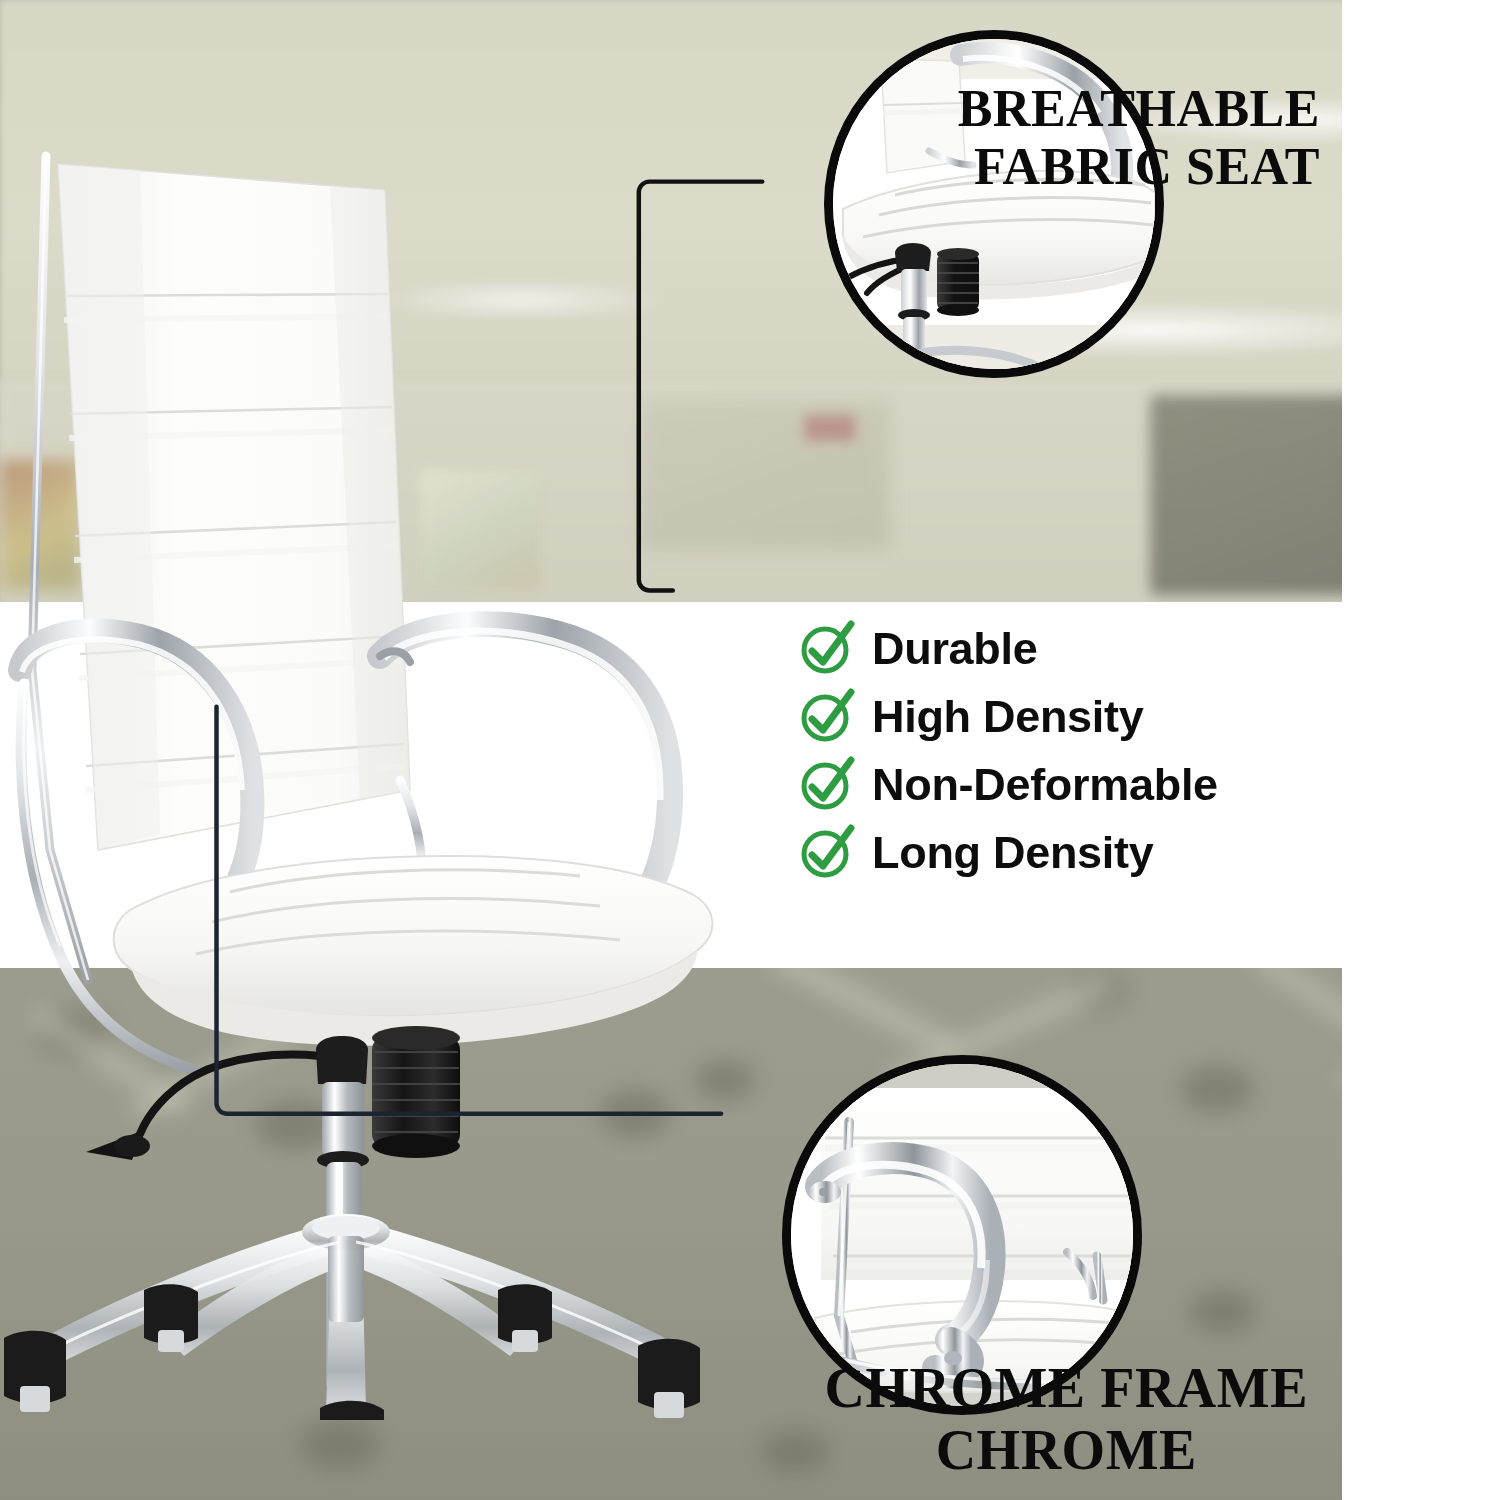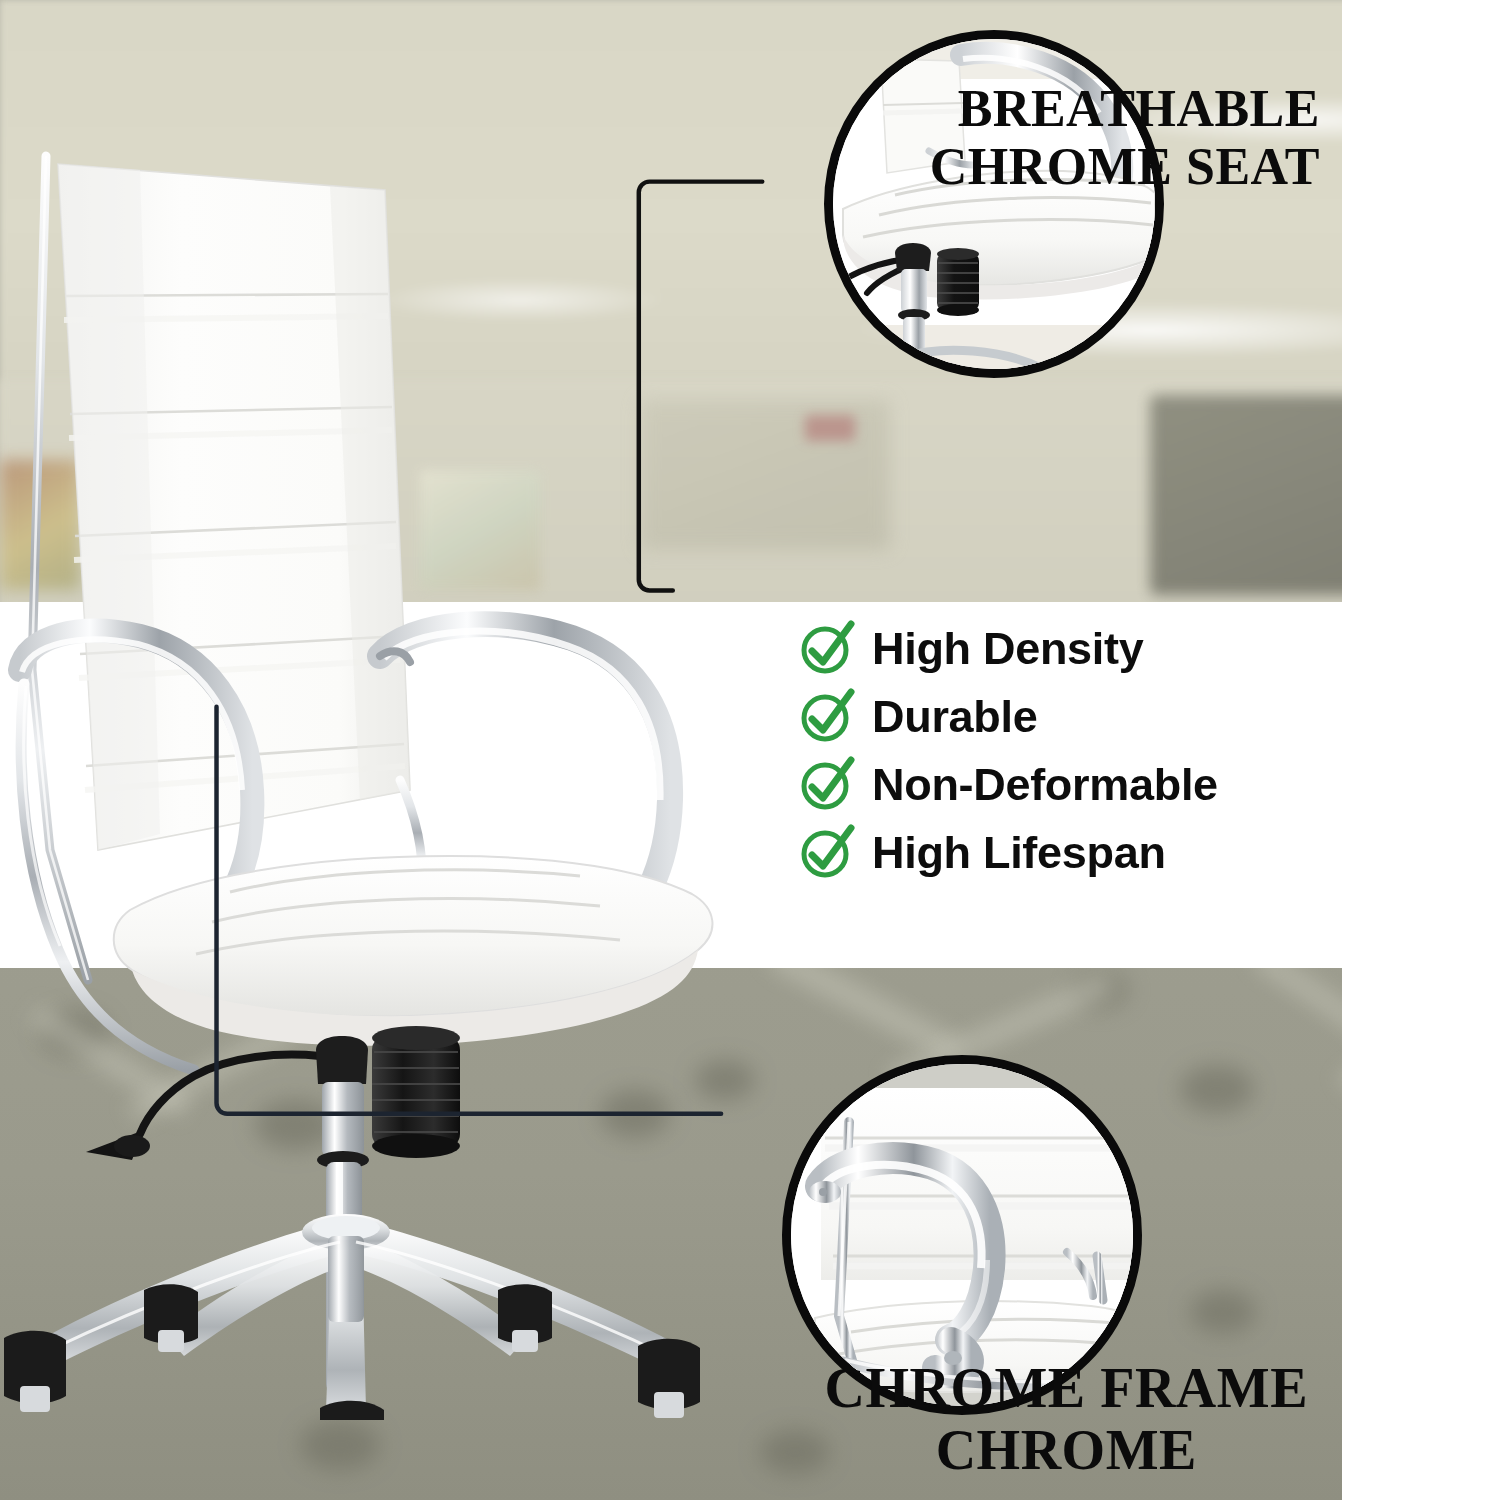--- a/index.html
+++ b/index.html
@@ -440,58 +440,58 @@
 
       <path d="M52 298 C 120 316, 230 326, 320 320" stroke="url(#c2c)" stroke-width="11" fill="none" stroke-linecap="round"></path>
       <path d="M54 296 C 120 312, 226 322, 318 316" stroke="#ffffff" stroke-width="3.5" fill="none" opacity=".8"></path>
 
       <path d="M306 192 L 312 236" stroke="url(#c2c)" stroke-width="9" fill="none" stroke-linecap="round"></path>
     </svg>
   </div>
 
   <div class="heading" id="title-top">
     <span class="l1">BREATHABLE</span>
-    <span class="l2">CHROME SEAT</span>
+    <span class="l2">FABRIC SEAT</span>
   </div>
 
   <div class="heading" id="title-bottom">
     <span class="l1">CHROME FRAME</span>
     <span class="l2">CHROME</span>
   </div>
 
   <div class="features">
+
+    <div class="feat-row">
+      <svg class="feat-check" viewBox="0 0 58 58">
+        <circle cx="27" cy="31" r="21" fill="none" stroke="#2e9c41" stroke-width="5"></circle>
+        <path d="M14 32 L25 43 L53 5" fill="none" stroke="#2e9c41" stroke-width="7" stroke-linecap="round" stroke-linejoin="round"></path>
+      </svg>
+      <span class="feat-label">Durable</span>
+    </div>
 
     <div class="feat-row">
       <svg class="feat-check" viewBox="0 0 58 58">
         <circle cx="27" cy="31" r="21" fill="none" stroke="#2e9c41" stroke-width="5"></circle>
         <path d="M14 32 L25 43 L53 5" fill="none" stroke="#2e9c41" stroke-width="7" stroke-linecap="round" stroke-linejoin="round"></path>
       </svg>
       <span class="feat-label">High Density</span>
     </div>
 
     <div class="feat-row">
       <svg class="feat-check" viewBox="0 0 58 58">
         <circle cx="27" cy="31" r="21" fill="none" stroke="#2e9c41" stroke-width="5"></circle>
         <path d="M14 32 L25 43 L53 5" fill="none" stroke="#2e9c41" stroke-width="7" stroke-linecap="round" stroke-linejoin="round"></path>
       </svg>
-      <span class="feat-label">Durable</span>
+      <span class="feat-label">Non-Deformable</span>
     </div>
 
     <div class="feat-row">
       <svg class="feat-check" viewBox="0 0 58 58">
         <circle cx="27" cy="31" r="21" fill="none" stroke="#2e9c41" stroke-width="5"></circle>
         <path d="M14 32 L25 43 L53 5" fill="none" stroke="#2e9c41" stroke-width="7" stroke-linecap="round" stroke-linejoin="round"></path>
       </svg>
-      <span class="feat-label">Non-Deformable</span>
+      <span class="feat-label">Long Density</span>
     </div>
 
-    <div class="feat-row">
-      <svg class="feat-check" viewBox="0 0 58 58">
-        <circle cx="27" cy="31" r="21" fill="none" stroke="#2e9c41" stroke-width="5"></circle>
-        <path d="M14 32 L25 43 L53 5" fill="none" stroke="#2e9c41" stroke-width="7" stroke-linecap="round" stroke-linejoin="round"></path>
-      </svg>
-      <span class="feat-label">High Lifespan</span>
-    </div>
-
 
   </div>
 
 </div>
 
 </body></html>

